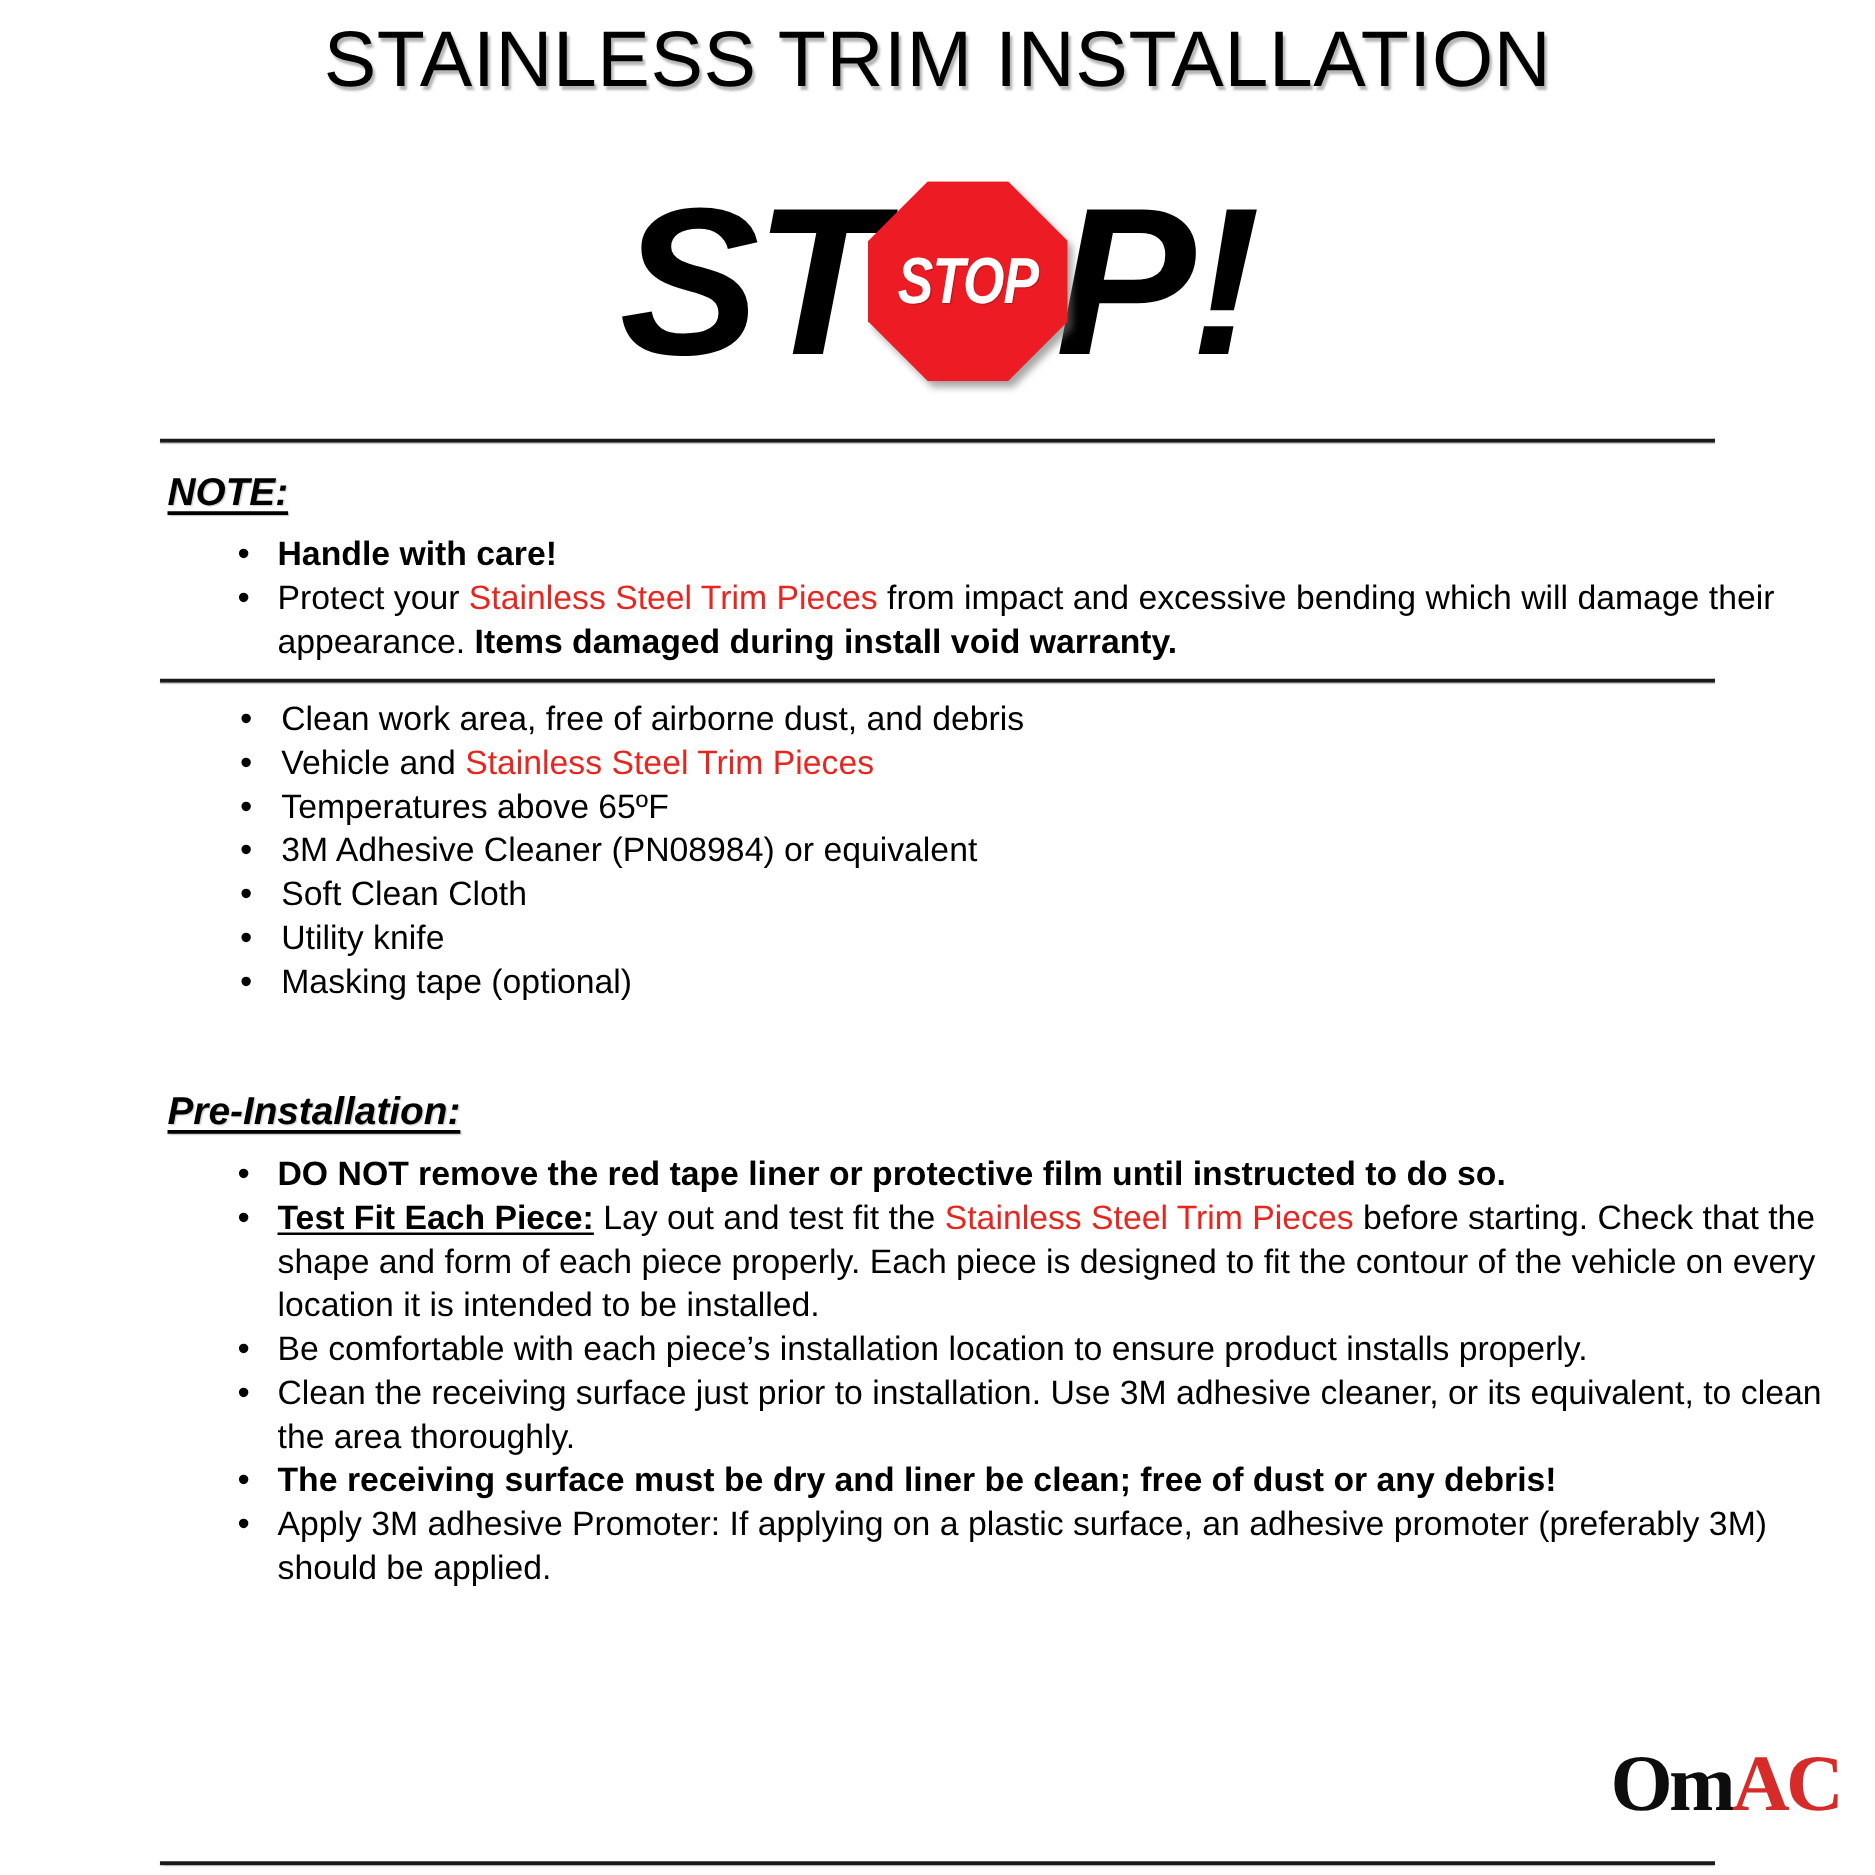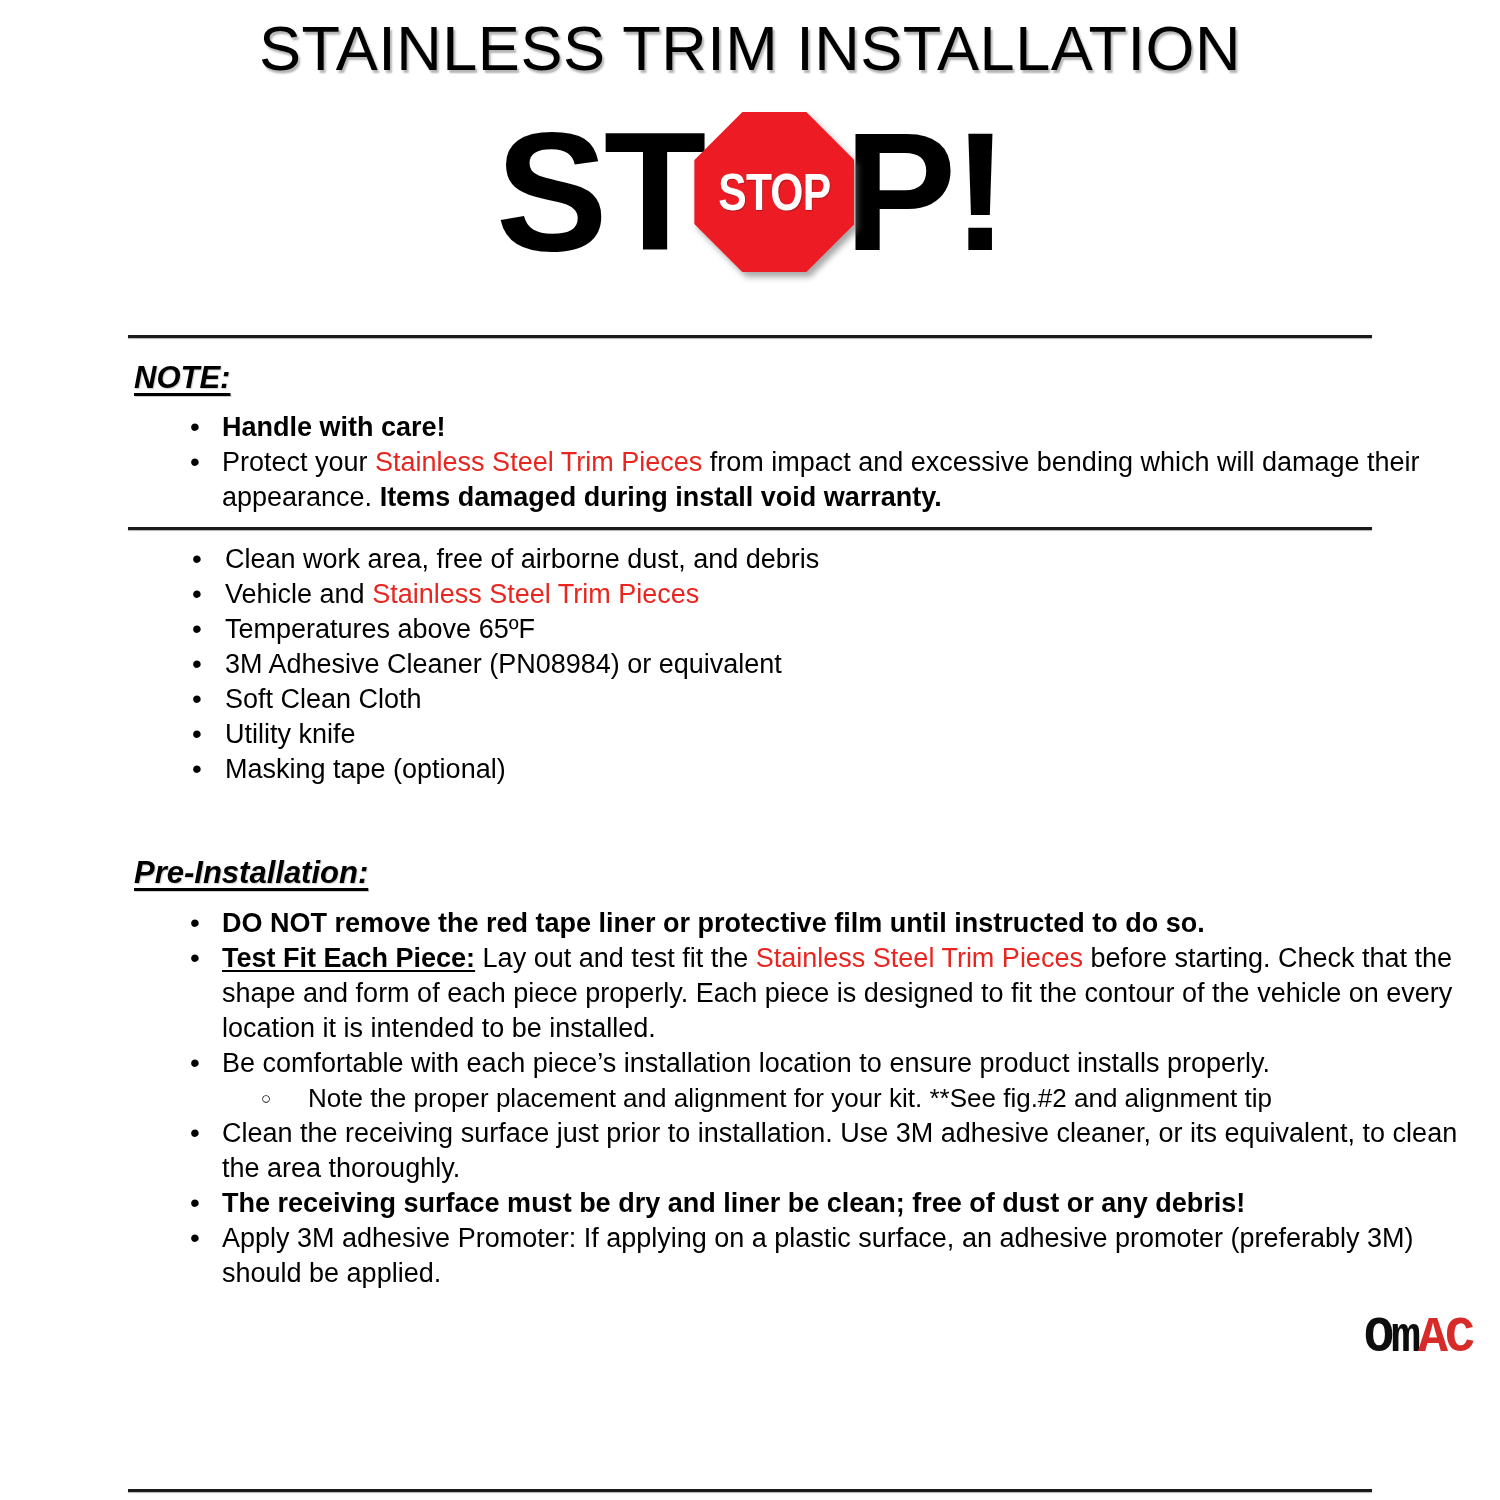--- a/index.html
+++ b/index.html
@@ -31,26 +31,27 @@
     letter-spacing: 0.5px;
     margin: 0;
     padding-top: 14px;
     line-height: 1.08;
     text-shadow: 2px 3px 2px rgba(120,120,120,0.55);
     white-space: nowrap;
   }
 
   
   .stop-graphic {
-    margin-top: 26px;
+    margin-top: 42px;
     height: 185px;
     display: flex;
-    align-items: flex-start;
+    align-items: flex-end;
     justify-content: center;
     user-select: none;
+    font-style: italic;
   }
   .stop-wordmark {
     display: flex;
     align-items: center;
     justify-content: center;
     line-height: 1;
   }
   .stop-letters {
     font-size: 168px;
     font-weight: bold;
@@ -166,26 +167,26 @@
   .list-pre  { margin-top: 12px; }
 
   .b { font-weight: bold; }
   .red { color: #e8251f; }
   .u { text-decoration: underline; text-underline-offset: 3px; }
 
   
   .omac-logo {
     position: absolute;
     right: 28px;
-    top: 1313px;
-    font-size: 50px;
+    top: 1395px;
+    font-size: 64px;
     font-weight: bold;
     letter-spacing: -3px;
     line-height: 1;
-    font-family: Liberation Mono, monospace;
+    font-family: Liberation Serif, serif;
     user-select: none;
   }
   .omac-logo .om { color: #0d0d0d; }
   .omac-logo .ac { color: #d62b28; }
 </style>
 </head>
 <body>
 
 <div class="page">
 
@@ -220,23 +221,20 @@
       <li><span>Soft Clean Cloth</span></li>
       <li><span>Utility knife</span></li>
       <li><span>Masking tape (optional)</span></li>
     </ul>
 
   <h2 class="section-heading heading-pre">Pre-Installation:</h2>
   <ul class="blist list-pre">
       <li><span class="b">DO NOT remove the red tape liner or protective film until instructed to do so.</span></li>
       <li><span class="b u">Test Fit Each Piece:</span><span> Lay out and test fit the </span><span class="red">Stainless Steel Trim Pieces</span><span> before starting. Check that the shape and form of each piece properly. Each piece is designed to fit the contour of the vehicle on every location it is intended to be installed.</span></li>
       <li><span>Be comfortable with each piece’s installation location to ensure product installs properly.</span></li>
-      <ul class="sublist">
-        <li><span>Note the proper placement and alignment for your kit. **See fig.#2 and alignment tip</span></li>
-      </ul>
       <li><span>Clean the receiving surface just prior to installation. Use 3M adhesive cleaner, or its equivalent, to clean the area thoroughly.</span></li>
       <li><span class="b">The receiving surface must be dry and liner be clean; free of dust or any debris!</span></li>
       <li><span>Apply 3M adhesive Promoter: If applying on a plastic surface, an adhesive promoter (preferably 3M) should be applied.</span></li>
     </ul>
 
   <div class="omac-logo">
     <span class="om">Om</span><span class="ac">AC</span>
   </div>
 
   <div class="rule rule-bottom"></div>

